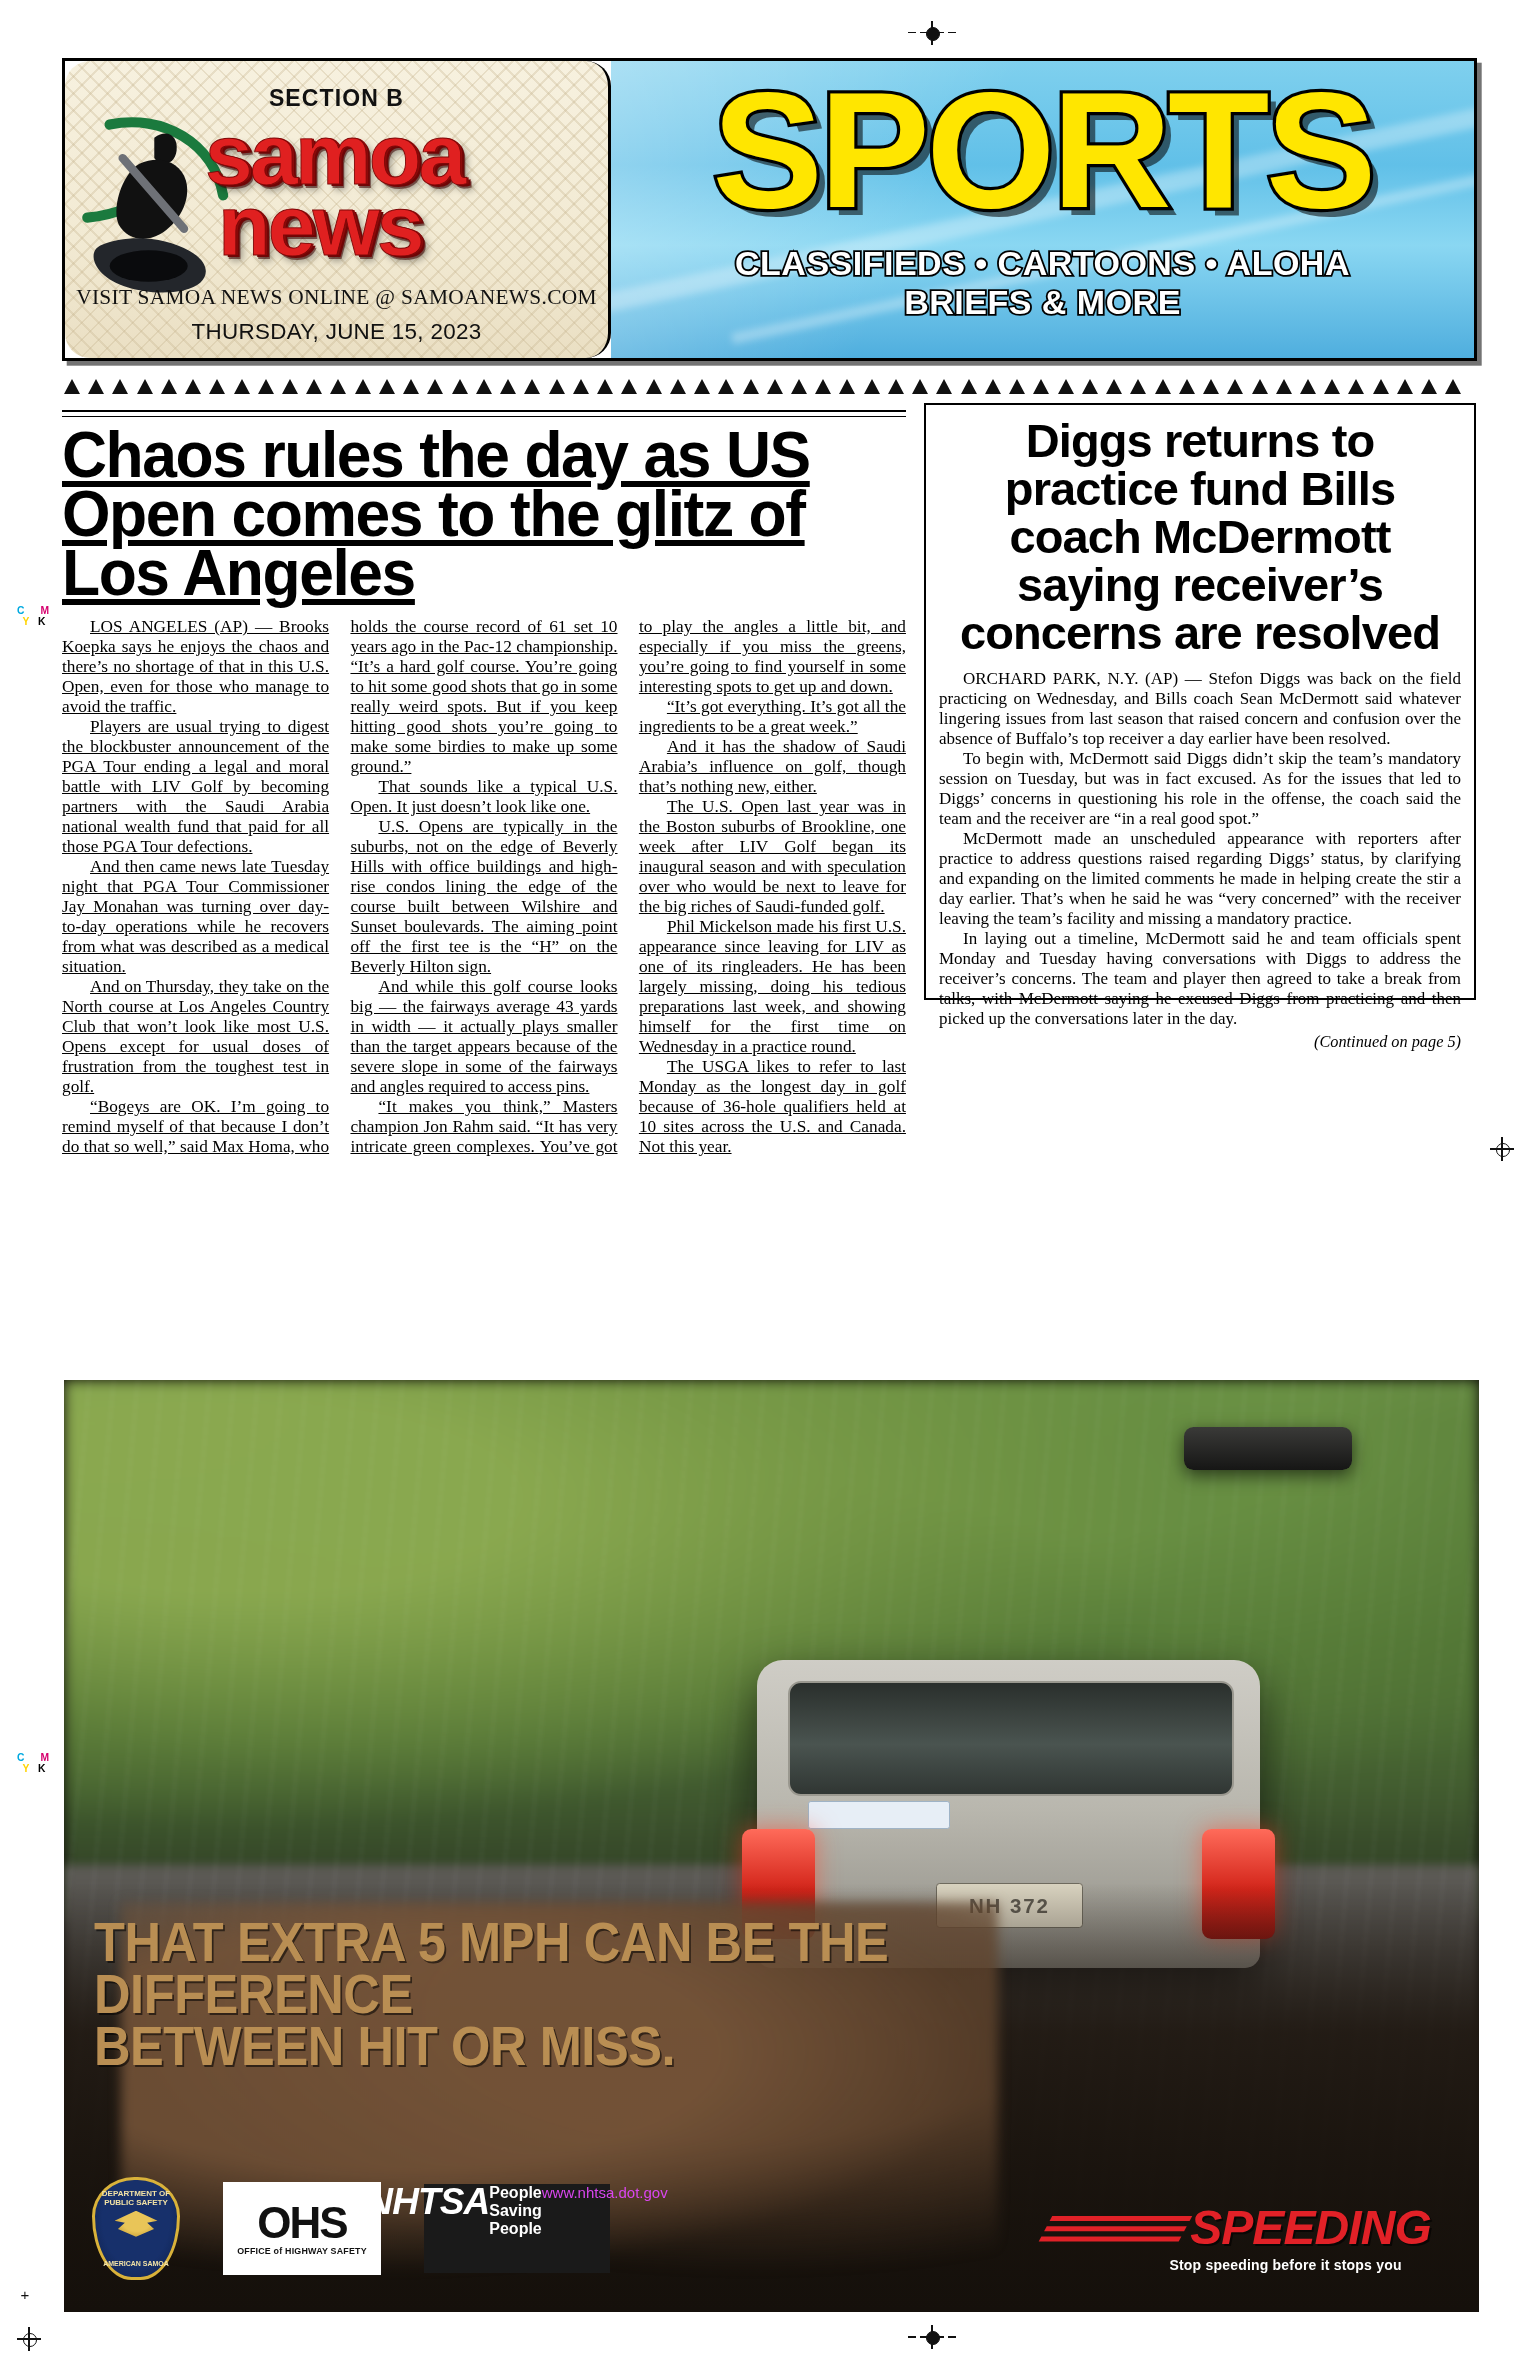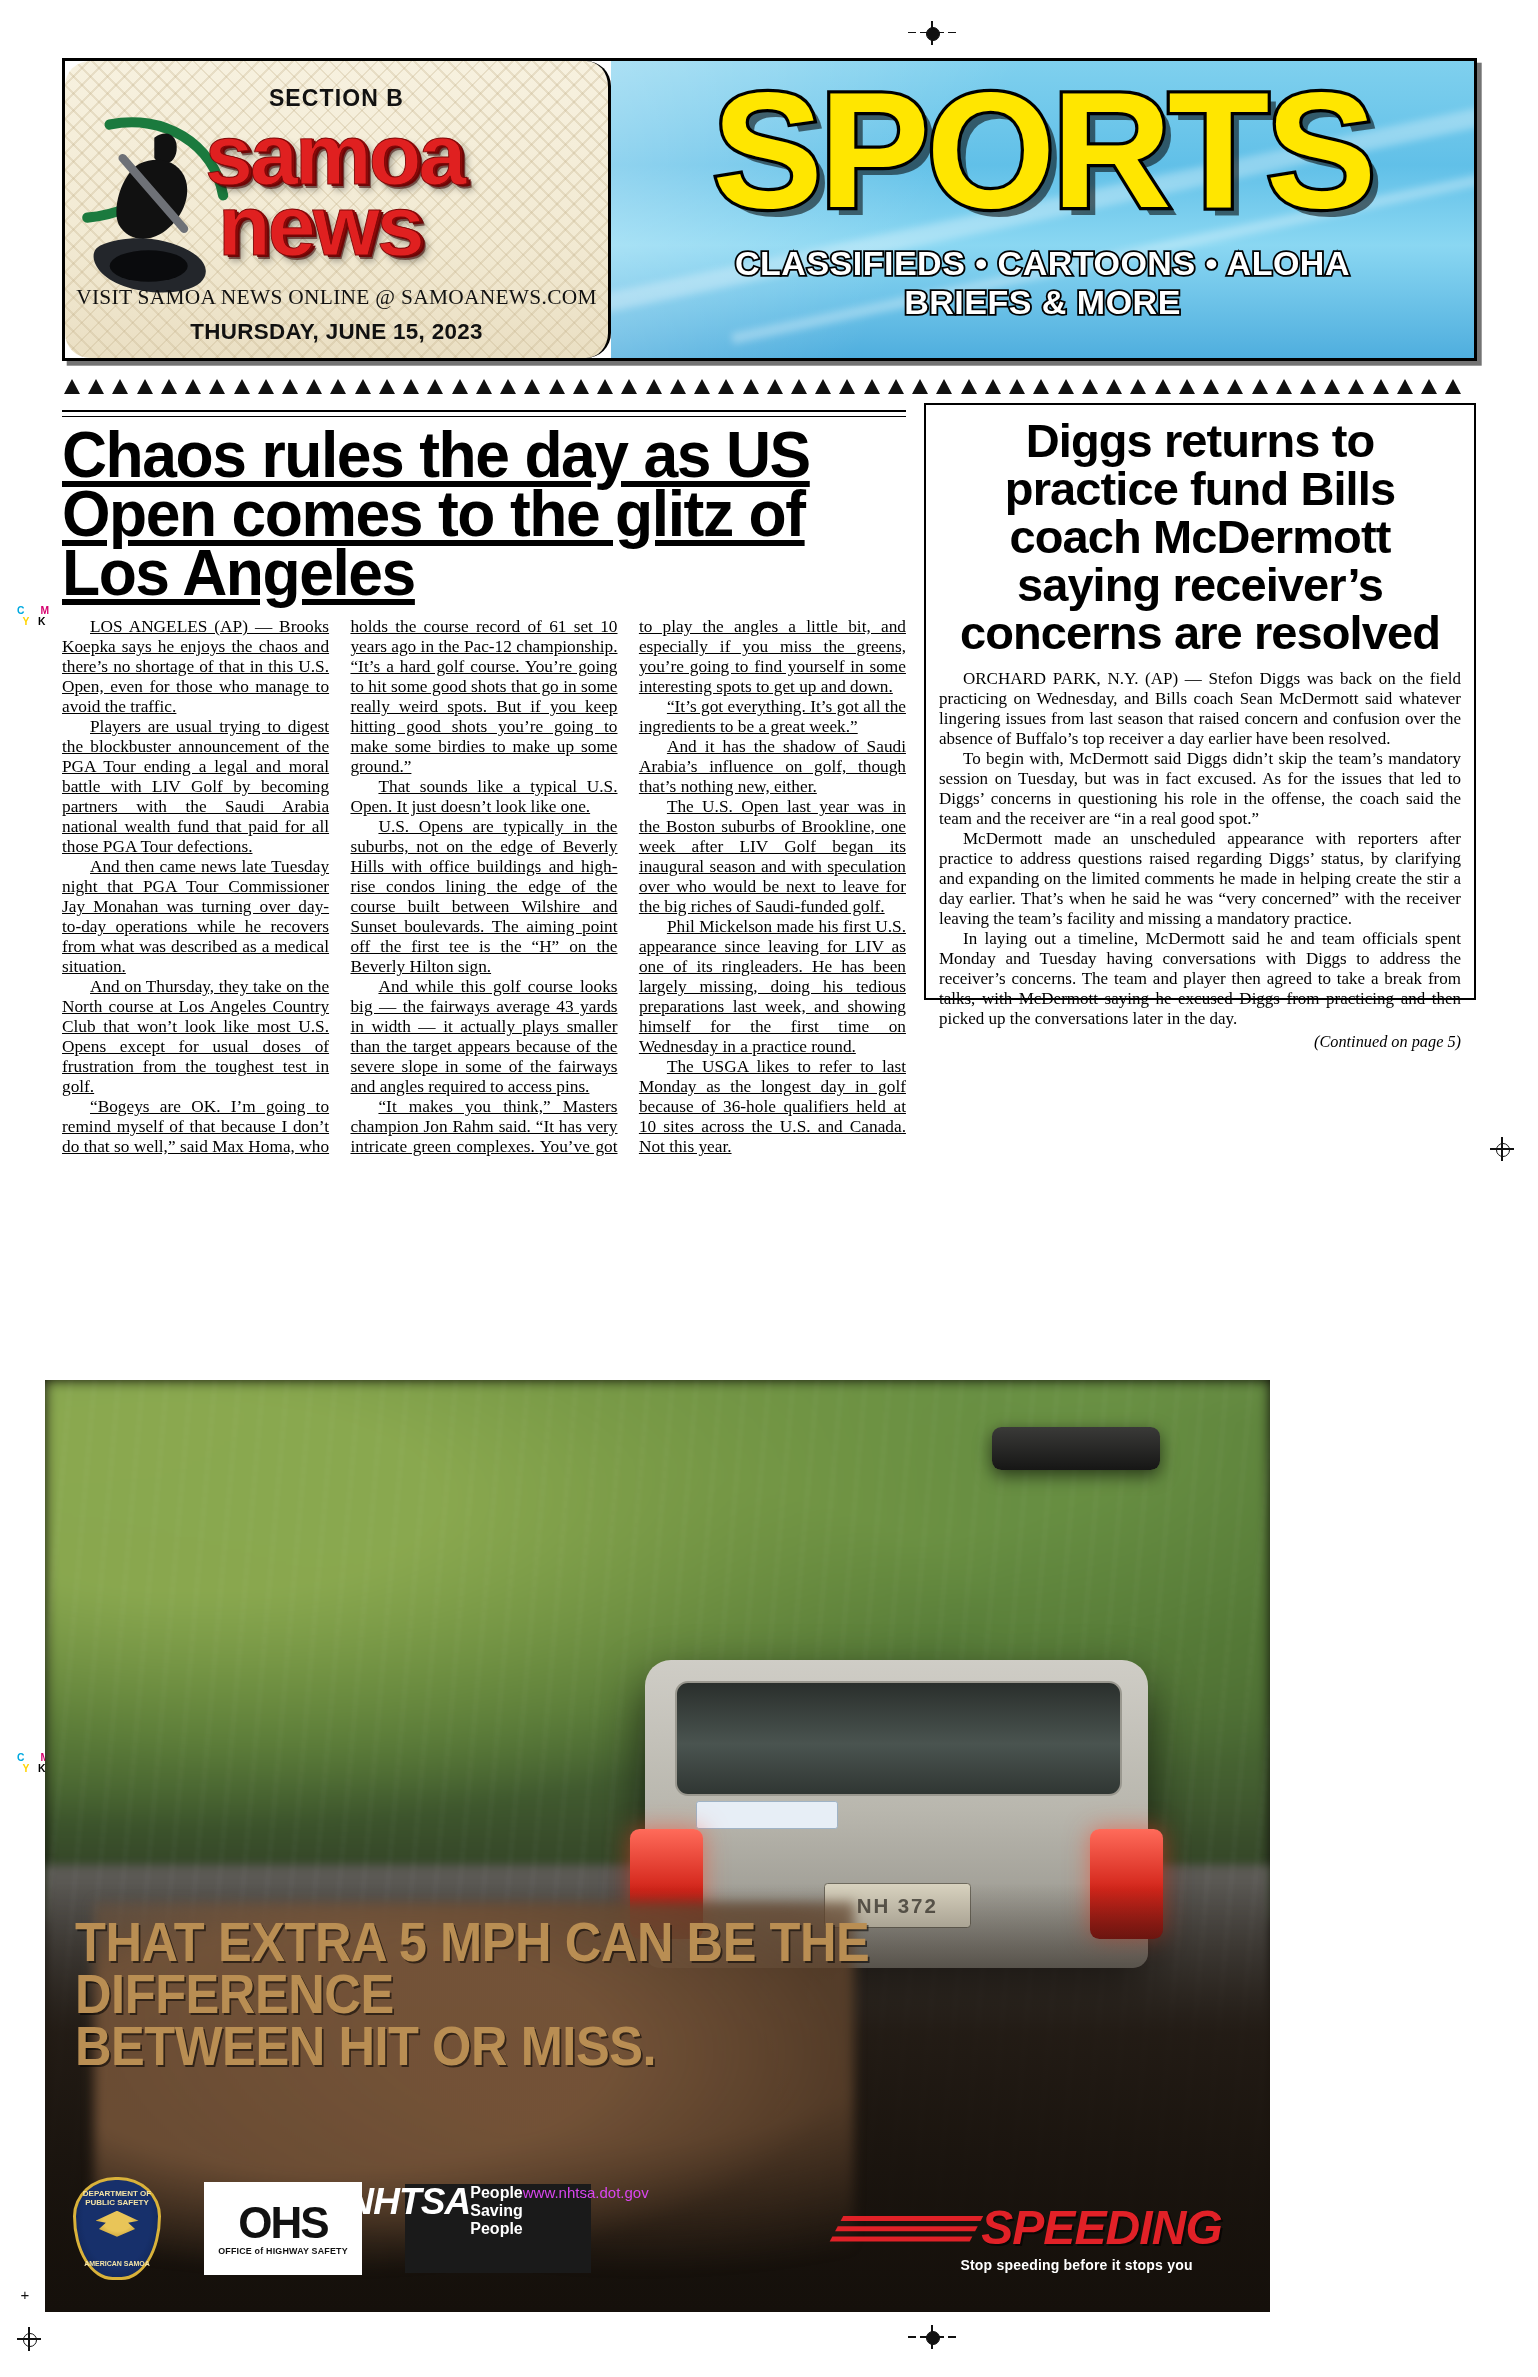--- a/index.html
+++ b/index.html
@@ -73,21 +73,21 @@
   #sn-logo .w2{position:absolute;left:13px;top:71px;}
   #tapa-figure{
     position:absolute;left:9.3px;top:45px;width:168px;height:200px;
   }
   #visit-line{
     position:absolute;bottom:48px;left:0;width:100%;text-align:center;
     font-family:"Liberation Serif",serif;font-size:21.4px;color:#111;letter-spacing:0.3px;
   }
   #date-line{
     position:absolute;bottom:13px;left:0;width:100%;text-align:center;
-    font-family:"Liberation Sans",sans-serif;font-weight:bold;font-size:22.4px;color:#111;
+    font-family:"Liberation Sans",sans-serif;font-weight:normal;font-size:22.4px;color:#111;
     letter-spacing:0.3px;
   }
   #flag-right{
     flex:1;position:relative;overflow:hidden;
     background:
       linear-gradient(120deg, rgba(255,255,255,.35) 0%, rgba(255,255,255,0) 40%),
       linear-gradient(180deg,#7fd0ee 0%, #61c0e8 35%, #8ad7f2 62%, #4faede 100%);
     padding-left: 26px;
   }
   #flag-right .streak{
@@ -161,21 +161,21 @@
     font-size:17px;line-height:20px;text-align:justify;
     -webkit-hyphens:auto;hyphens:auto;
   }
   #side-body p{margin:0;text-indent:24px;}
   #side-jump{
     text-align:right;font-style:italic;font-size:16.3px;margin-top:3.7px;
   }
 
   
   #ad{
-    position:absolute;left:45px;top:1380px;width:1225px;height:932px;
+    position:absolute;left:64px;top:1380px;width:1415px;height:932px;
     overflow:hidden;background:#0d0b08;
   }
   .ad-scene{position:absolute;inset:0;}
   .trees{
     position:absolute;left:0;top:0;width:100%;height:58%;
     background:
       radial-gradient(ellipse at 12% 22%, rgba(140,170,80,.95) 0 16%, rgba(0,0,0,0) 55%),
       radial-gradient(ellipse at 30% 12%, rgba(92,130,56,.95) 0 14%, rgba(0,0,0,0) 52%),
       radial-gradient(ellipse at 5% 48%, rgba(60,95,40,.9) 0 18%, rgba(0,0,0,0) 55%),
       radial-gradient(ellipse at 74% 10%, rgba(110,150,70,.8) 0 14%, rgba(0,0,0,0) 52%),

